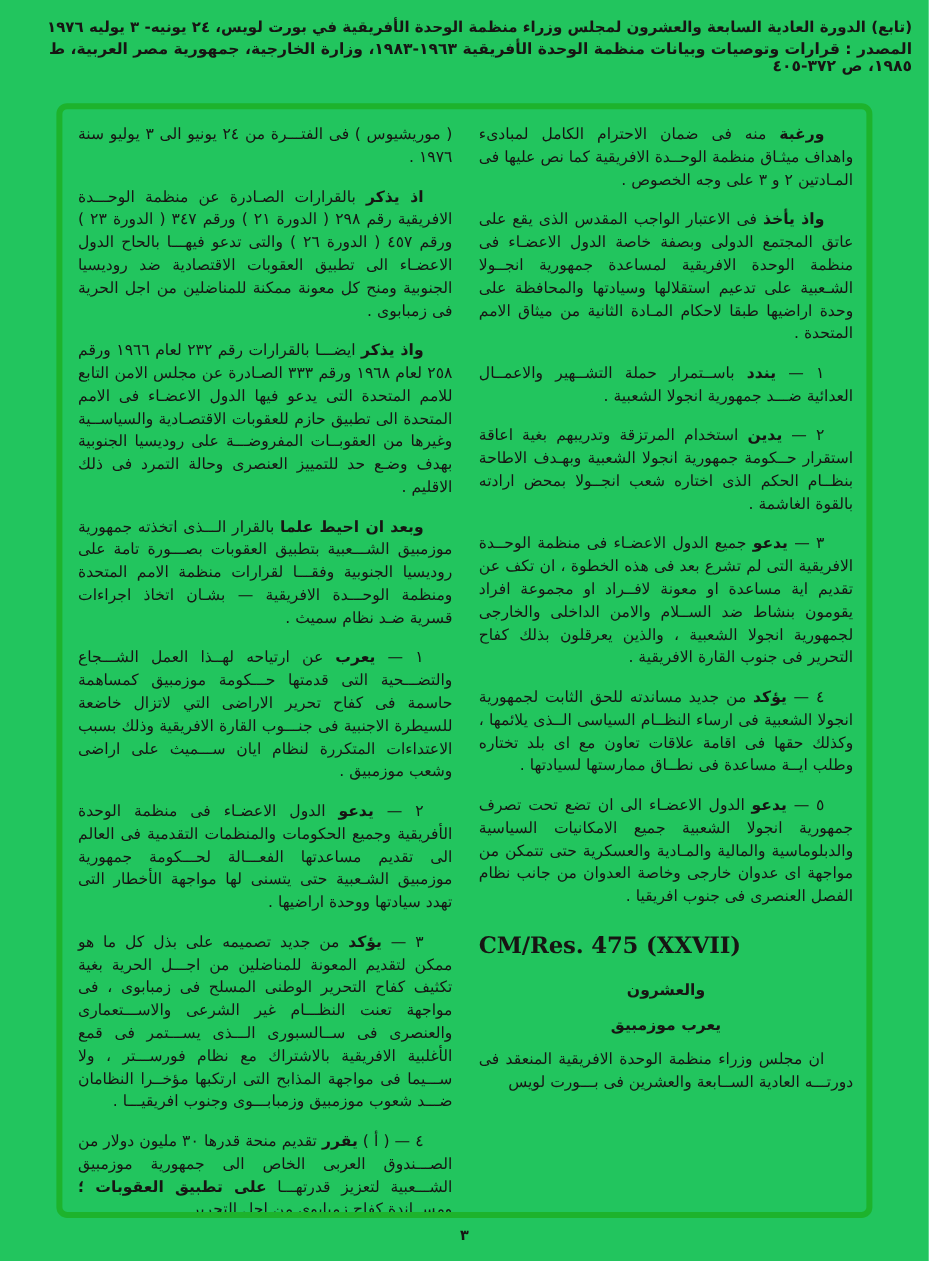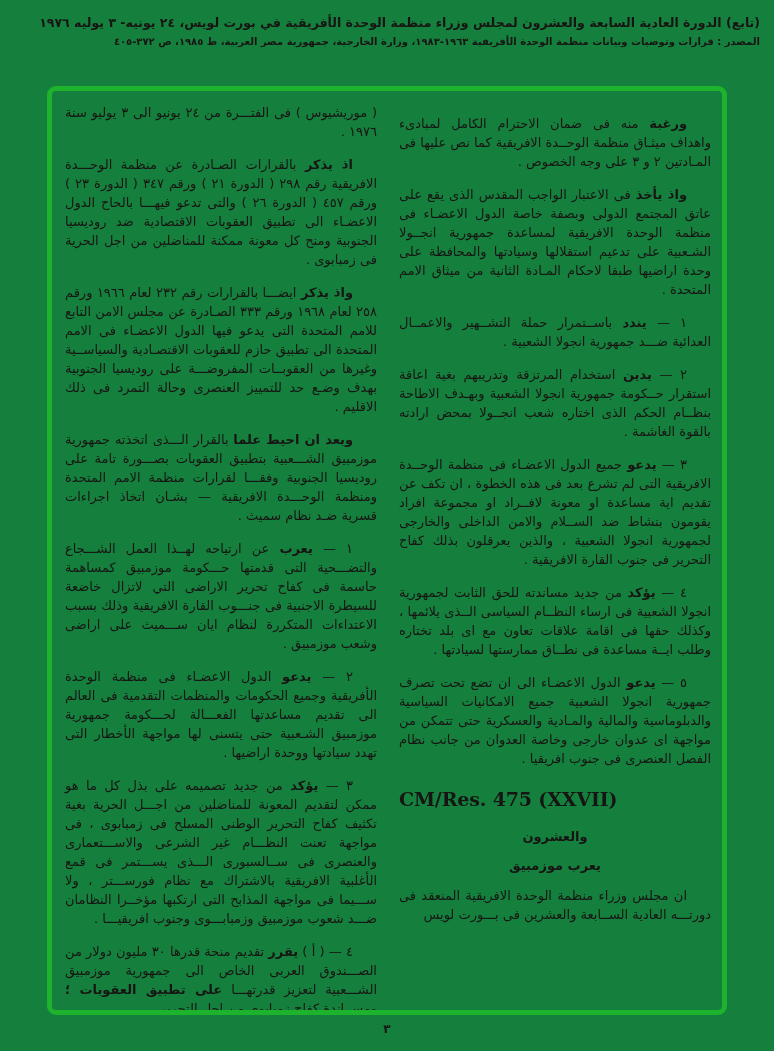--- a/index.html
+++ b/index.html
@@ -3,33 +3,33 @@
 <meta charset="utf-8">
 <style>
   html,body{margin:0;padding:0;}
   body{
     width:774px;height:1051px;
     background:#ffffff;
     font-family:"DejaVu Sans",sans-serif;
     color:#171513;
     overflow:hidden;
   }
-  .page{position:relative;width:774px;height:1051px;background:#15803d;}
+  .page{position:relative;width:774px;height:1051px;background:#22c55e;}
 
   
   .hdr{
     position:absolute;top:14px;right:14px;left:14px;
     direction:rtl;text-align:right;
   }
   .hdr-line1{
     font-size:12.5px;font-weight:bold;line-height:18px;
     letter-spacing:-0.2px;
   }
   .hdr-line2{
-    font-size:10px;font-weight:bold;line-height:14px;margin-top:3px;
+    font-size:13px;font-weight:bold;line-height:14px;margin-top:3px;
     letter-spacing:-0.2px;
   }
 
   
   .frame{
     position:absolute;left:47px;top:86px;
     width:670px;height:919px;
     border:5px solid #1db32c;
     border-radius:9px;
     background:transparent;
@@ -40,21 +40,21 @@
     position:absolute;top:12px;
     direction:rtl;
     font-size:13px;line-height:19px;
     text-align:justify;text-justify:inter-word;
     letter-spacing:-0.15px;
   }
   .col-right{right:11px;width:312px;}
   .col-left{left:13px;width:312px;}
 
   .col p{margin:0 0 14px 0;}
-  p.para{text-indent:24px;margin-top:11px;}
+  p.para{text-indent:24px;}
   p.para-flush{text-indent:0;}
   p.cmres{
     direction:ltr;text-align:left;text-indent:0;
     font-family:"DejaVu Serif",serif;
     font-size:19px;font-weight:bold;
     margin:22px 0 18px 0;
   }
   p.center{
     text-align:center;text-indent:0;font-weight:bold;
     margin:0 0 10px 0;

